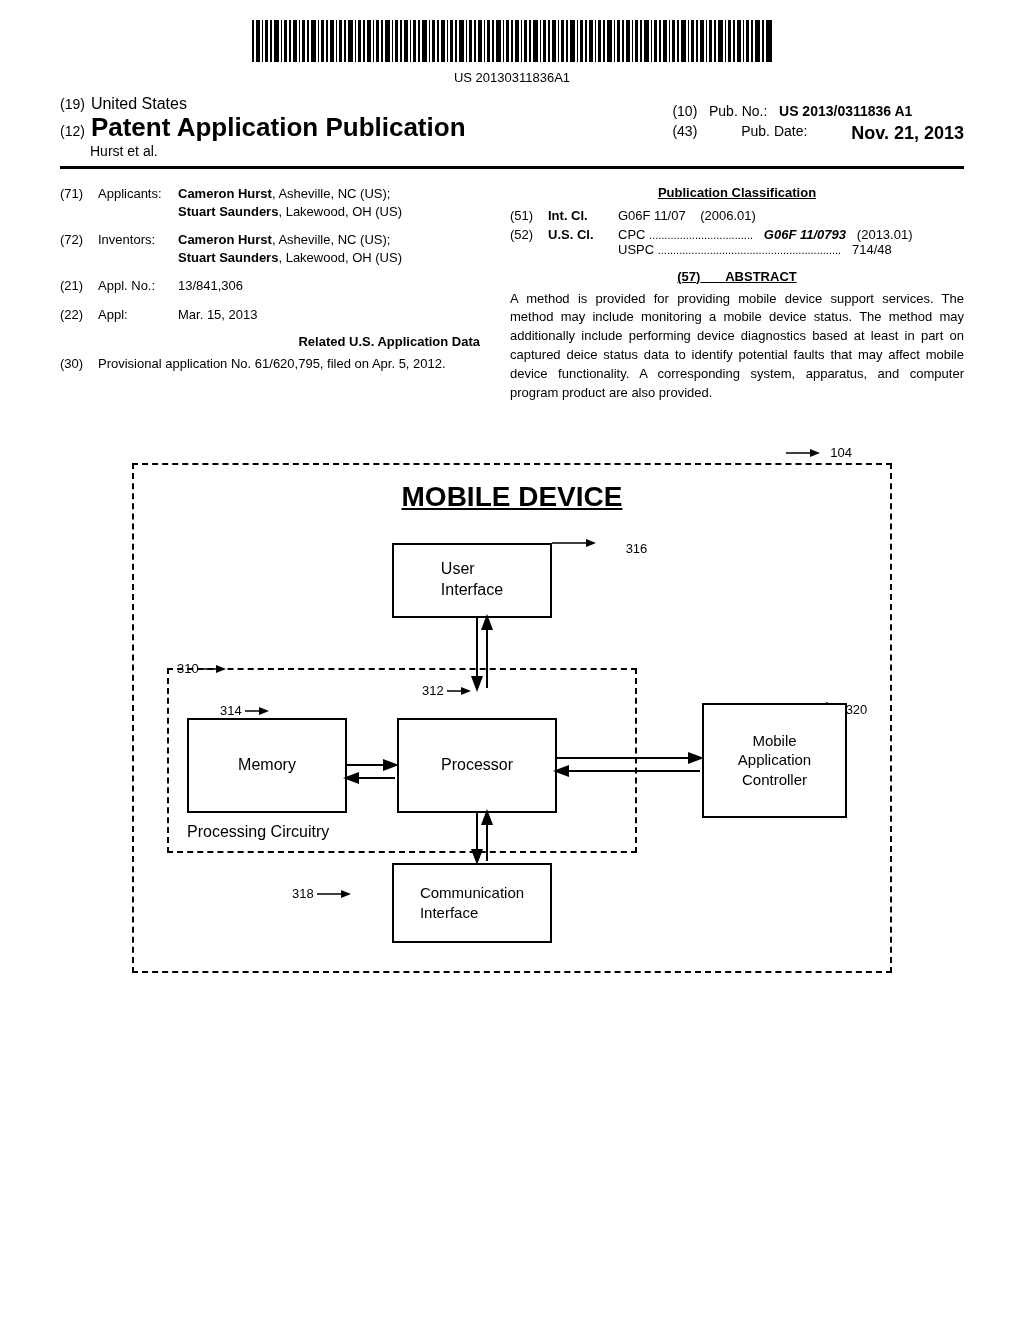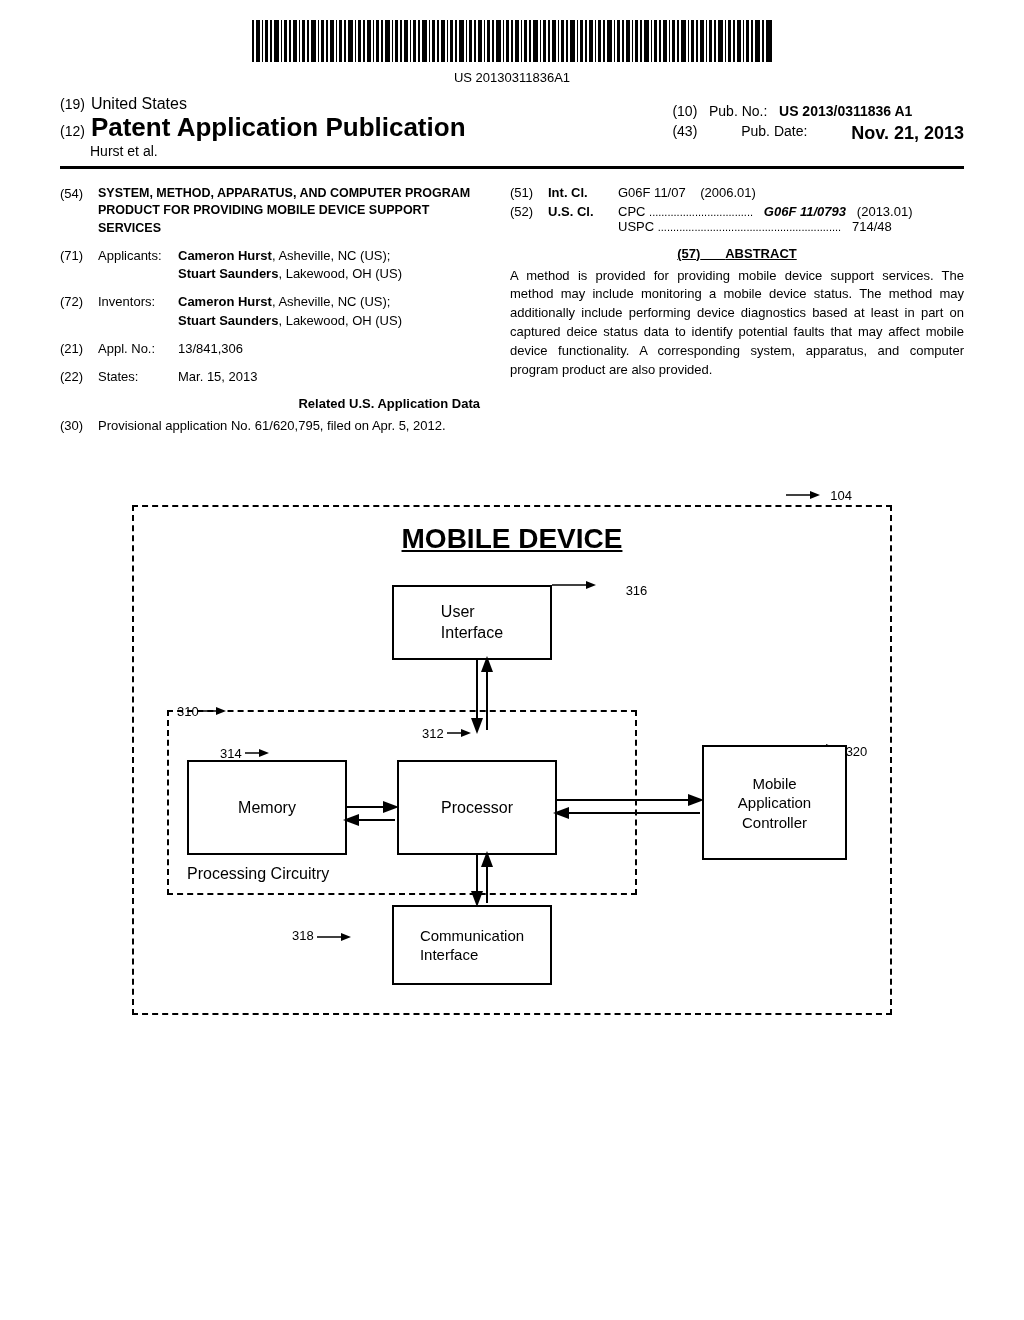--- a/index.html
+++ b/index.html
@@ -504,24 +504,20 @@
         &nbsp;
         <span class="pub-date-value">Nov. 21, 2013</span>
       </div>
     </div>
   </div>
 
   <div class="body-section">
 
     <div class="left-col">
 
-      <div class="field-row">
-        <span class="field-num">(54)</span>
-        <span class="field-title">SYSTEM, METHOD, APPARATUS, AND COMPUTER PROGRAM PRODUCT FOR PROVIDING MOBILE DEVICE SUPPORT SERVICES</span>
-      </div>
 
       <div class="field-row">
         <span class="field-num">(71)</span>
         <span style="flex:0 0 80px; font-size:13px; font-family:Arial,sans-serif;">Applicants:</span>
         <span style="flex:1; font-size:13px; font-family:Arial,sans-serif;">
           <strong>Cameron Hurst</strong>, Asheville, NC (US);<br>
           <strong>Stuart Saunders</strong>, Lakewood, OH (US)
         </span>
       </div>
 
@@ -535,34 +531,35 @@
       </div>
 
       <div class="field-row">
         <span class="field-num">(21)</span>
         <span style="flex:0 0 80px; font-size:13px; font-family:Arial,sans-serif;">Appl. No.:</span>
         <span style="flex:1; font-size:13px; font-family:Arial,sans-serif;">13/841,306</span>
       </div>
 
       <div class="field-row">
         <span class="field-num">(22)</span>
-        <span style="flex:0 0 80px; font-size:13px; font-family:Arial,sans-serif;">States:</span>
+        <span style="flex:0 0 80px; font-size:13px; font-family:Arial,sans-serif;">Appl:</span>
         <span style="flex:1; font-size:13px; font-family:Arial,sans-serif;">Mar. 15, 2013</span>
       </div>
 
       <div class="related-data-title">Related U.S. Application Data</div>
 
       <div class="field-row">
         <span class="field-num">(30)</span>
         <span style="flex:1; font-size:13px; font-family:Arial,sans-serif;">Provisional application No. 61/620,795, filed on Apr. 5, 2012.</span>
       </div>
     </div>
 
     <div class="right-col">
 
+      <div class="pub-classification">Publication Classification</div>
 
       <div class="class-field">
         <span class="class-num">(51)</span>
         <span class="class-label">Int. Cl.</span>
         <span class="class-content">
           <span class="class-italic">G06F 11/07</span>
           &nbsp;&nbsp;
           <span>(2006.01)</span>
         </span>
       </div>

